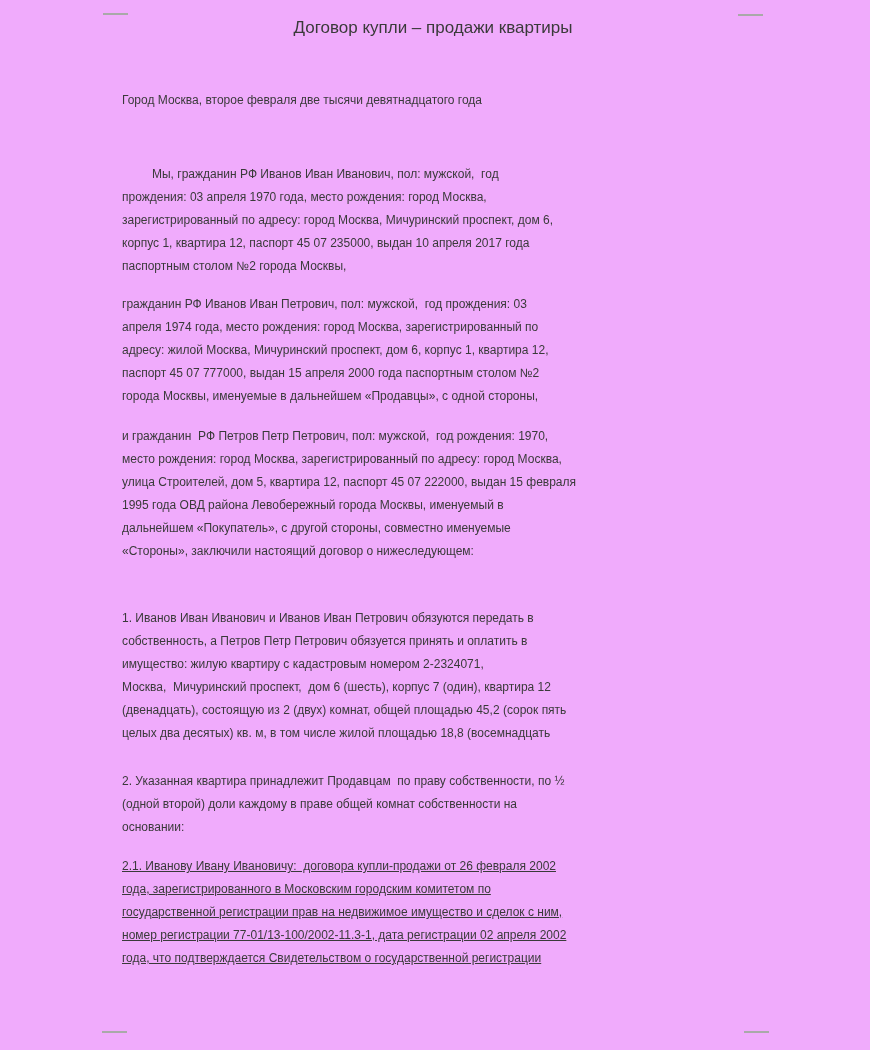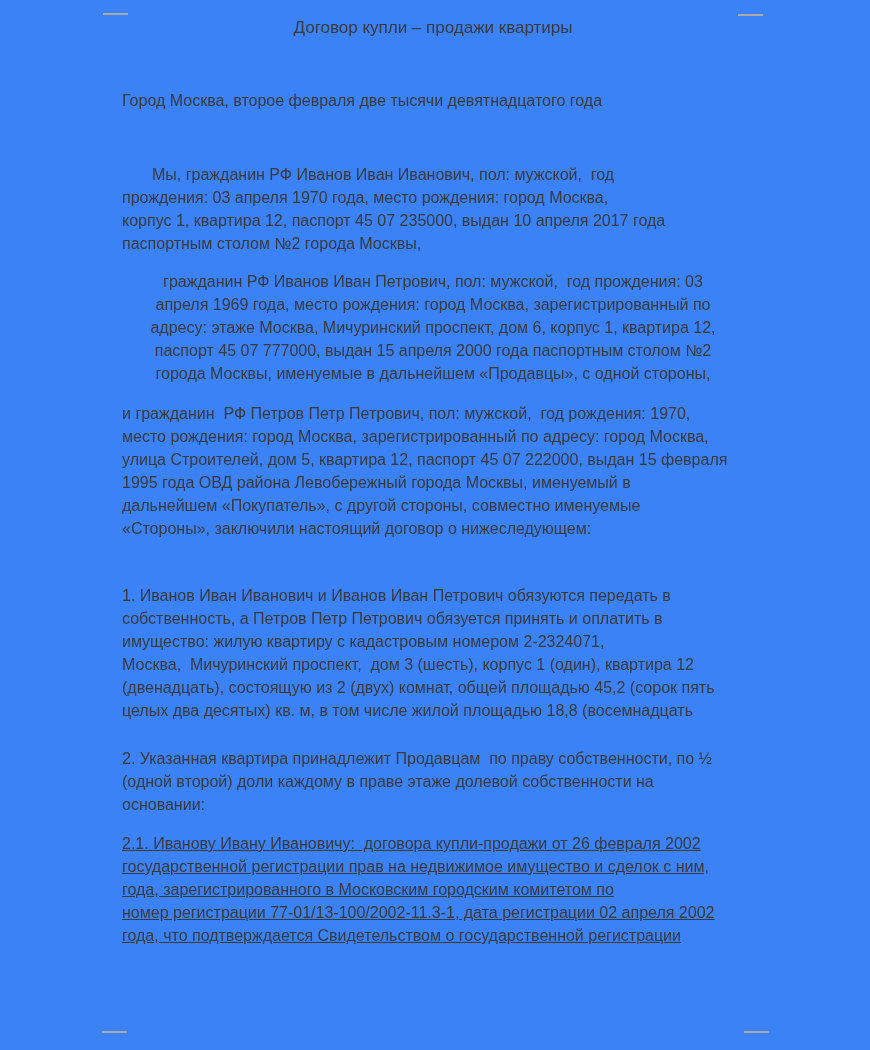--- a/index.html
+++ b/index.html
@@ -4,21 +4,21 @@
 <style>
   html, body {
     margin: 0;
     padding: 0;
     background: #ffffff;
   }
   .page {
     position: relative;
     width: 870px;
     height: 1050px;
-    background: #3b82f6;
+    background: #f0abfc;
     overflow: hidden;
     font-family: "Liberation Sans", "DejaVu Sans", sans-serif;
     color: #3a3a3a;
     -webkit-font-smoothing: antialiased;
   }
   .crop-mark {
     position: absolute;
     width: 25px;
     height: 2px;
     background: #a9a9a9;
@@ -37,26 +37,26 @@
   .doc-title {
     font-size: 17px;
     line-height: 23px;
     text-align: center;
     white-space: pre;
   }
   .date-line {
     margin-top: 50px;
   }
   .par {
-    font-size: 16px;
+    font-size: 12px;
     line-height: 23px;
   }
   .line { white-space: pre; }
   .par-1 { margin-top: 51px; }
-  .par-2 { margin-top: 15px; text-align: center; }
+  .par-2 { margin-top: 15px; }
   .par-3 { margin-top: 17px; }
   .par-4 { margin-top: 44px; }
   .par-5 { margin-top: 25px; }
   .par-6 { margin-top: 16px; text-decoration: underline; }
   .indent-first .line:first-child { text-indent: 30px; }
 </style>
 </head>
 <body>
 
 <div class="page">
@@ -70,58 +70,59 @@
 
     <div class="doc-title">Договор купли – продажи квартиры</div>
 
     <div class="par date-line">
       <div class="line">Город Москва, второе февраля две тысячи девятнадцатого года</div>
     </div>
 
     <div class="par par-1 indent-first">
       <div class="line">Мы, гражданин РФ Иванов Иван Иванович, пол: мужской,  год</div>
       <div class="line">прождения: 03 апреля 1970 года, место рождения: город Москва,</div>
+      <div class="line">зарегистрированный по адресу: город Москва, Мичуринский проспект, дом 6,</div>
       <div class="line">корпус 1, квартира 12, паспорт 45 07 235000, выдан 10 апреля 2017 года</div>
       <div class="line">паспортным столом №2 города Москвы,</div>
     </div>
 
     <div class="par par-2">
       <div class="line">гражданин РФ Иванов Иван Петрович, пол: мужской,  год прождения: 03</div>
-      <div class="line">апреля 1969 года, место рождения: город Москва, зарегистрированный по</div>
-      <div class="line">адресу: этаже Москва, Мичуринский проспект, дом 6, корпус 1, квартира 12,</div>
+      <div class="line">апреля 1974 года, место рождения: город Москва, зарегистрированный по</div>
+      <div class="line">адресу: жилой Москва, Мичуринский проспект, дом 6, корпус 1, квартира 12,</div>
       <div class="line">паспорт 45 07 777000, выдан 15 апреля 2000 года паспортным столом №2</div>
       <div class="line">города Москвы, именуемые в дальнейшем «Продавцы», с одной стороны,</div>
     </div>
 
     <div class="par par-3">
       <div class="line">и гражданин  РФ Петров Петр Петрович, пол: мужской,  год рождения: 1970,</div>
       <div class="line">место рождения: город Москва, зарегистрированный по адресу: город Москва,</div>
       <div class="line">улица Строителей, дом 5, квартира 12, паспорт 45 07 222000, выдан 15 февраля</div>
       <div class="line">1995 года ОВД района Левобережный города Москвы, именуемый в</div>
       <div class="line">дальнейшем «Покупатель», с другой стороны, совместно именуемые</div>
       <div class="line">«Стороны», заключили настоящий договор о нижеследующем:</div>
     </div>
 
     <div class="par par-4">
       <div class="line">1. Иванов Иван Иванович и Иванов Иван Петрович обязуются передать в</div>
       <div class="line">собственность, а Петров Петр Петрович обязуется принять и оплатить в</div>
       <div class="line">имущество: жилую квартиру с кадастровым номером 2-2324071,</div>
-      <div class="line">Москва,  Мичуринский проспект,  дом 3 (шесть), корпус 1 (один), квартира 12</div>
+      <div class="line">Москва,  Мичуринский проспект,  дом 6 (шесть), корпус 7 (один), квартира 12</div>
       <div class="line">(двенадцать), состоящую из 2 (двух) комнат, общей площадью 45,2 (сорок пять</div>
       <div class="line">целых два десятых) кв. м, в том числе жилой площадью 18,8 (восемнадцать</div>
     </div>
 
     <div class="par par-5">
       <div class="line">2. Указанная квартира принадлежит Продавцам  по праву собственности, по ½</div>
-      <div class="line">(одной второй) доли каждому в праве этаже долевой собственности на</div>
+      <div class="line">(одной второй) доли каждому в праве общей комнат собственности на</div>
       <div class="line">основании:</div>
     </div>
 
     <div class="par par-6">
       <div class="line">2.1. Иванову Ивану Ивановичу:  договора купли-продажи от 26 февраля 2002</div>
+      <div class="line">года, зарегистрированного в Московским городским комитетом по</div>
       <div class="line">государственной регистрации прав на недвижимое имущество и сделок с ним,</div>
-      <div class="line">года, зарегистрированного в Московским городским комитетом по</div>
       <div class="line">номер регистрации 77-01/13-100/2002-11.3-1, дата регистрации 02 апреля 2002</div>
       <div class="line">года, что подтверждается Свидетельством о государственной регистрации</div>
     </div>
 
   </div>
 </div>
 
 </body></html>

